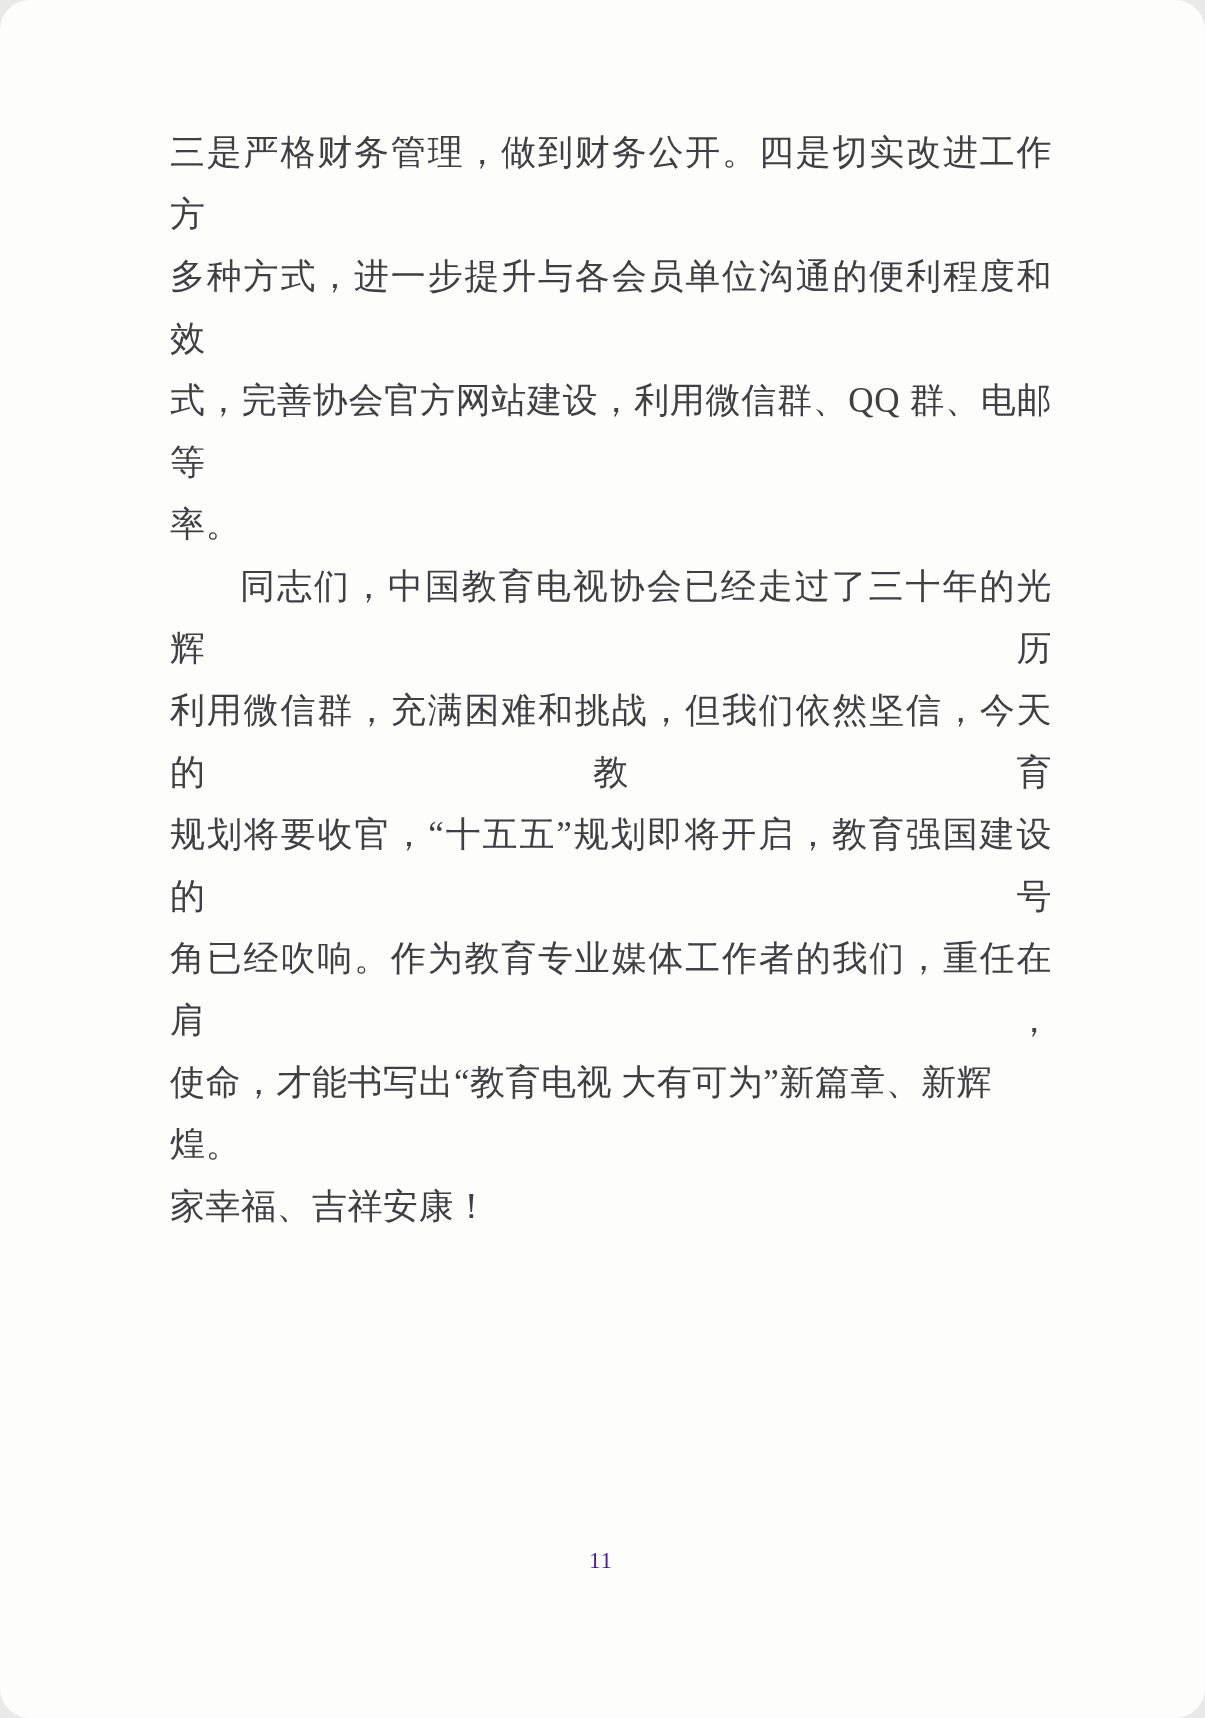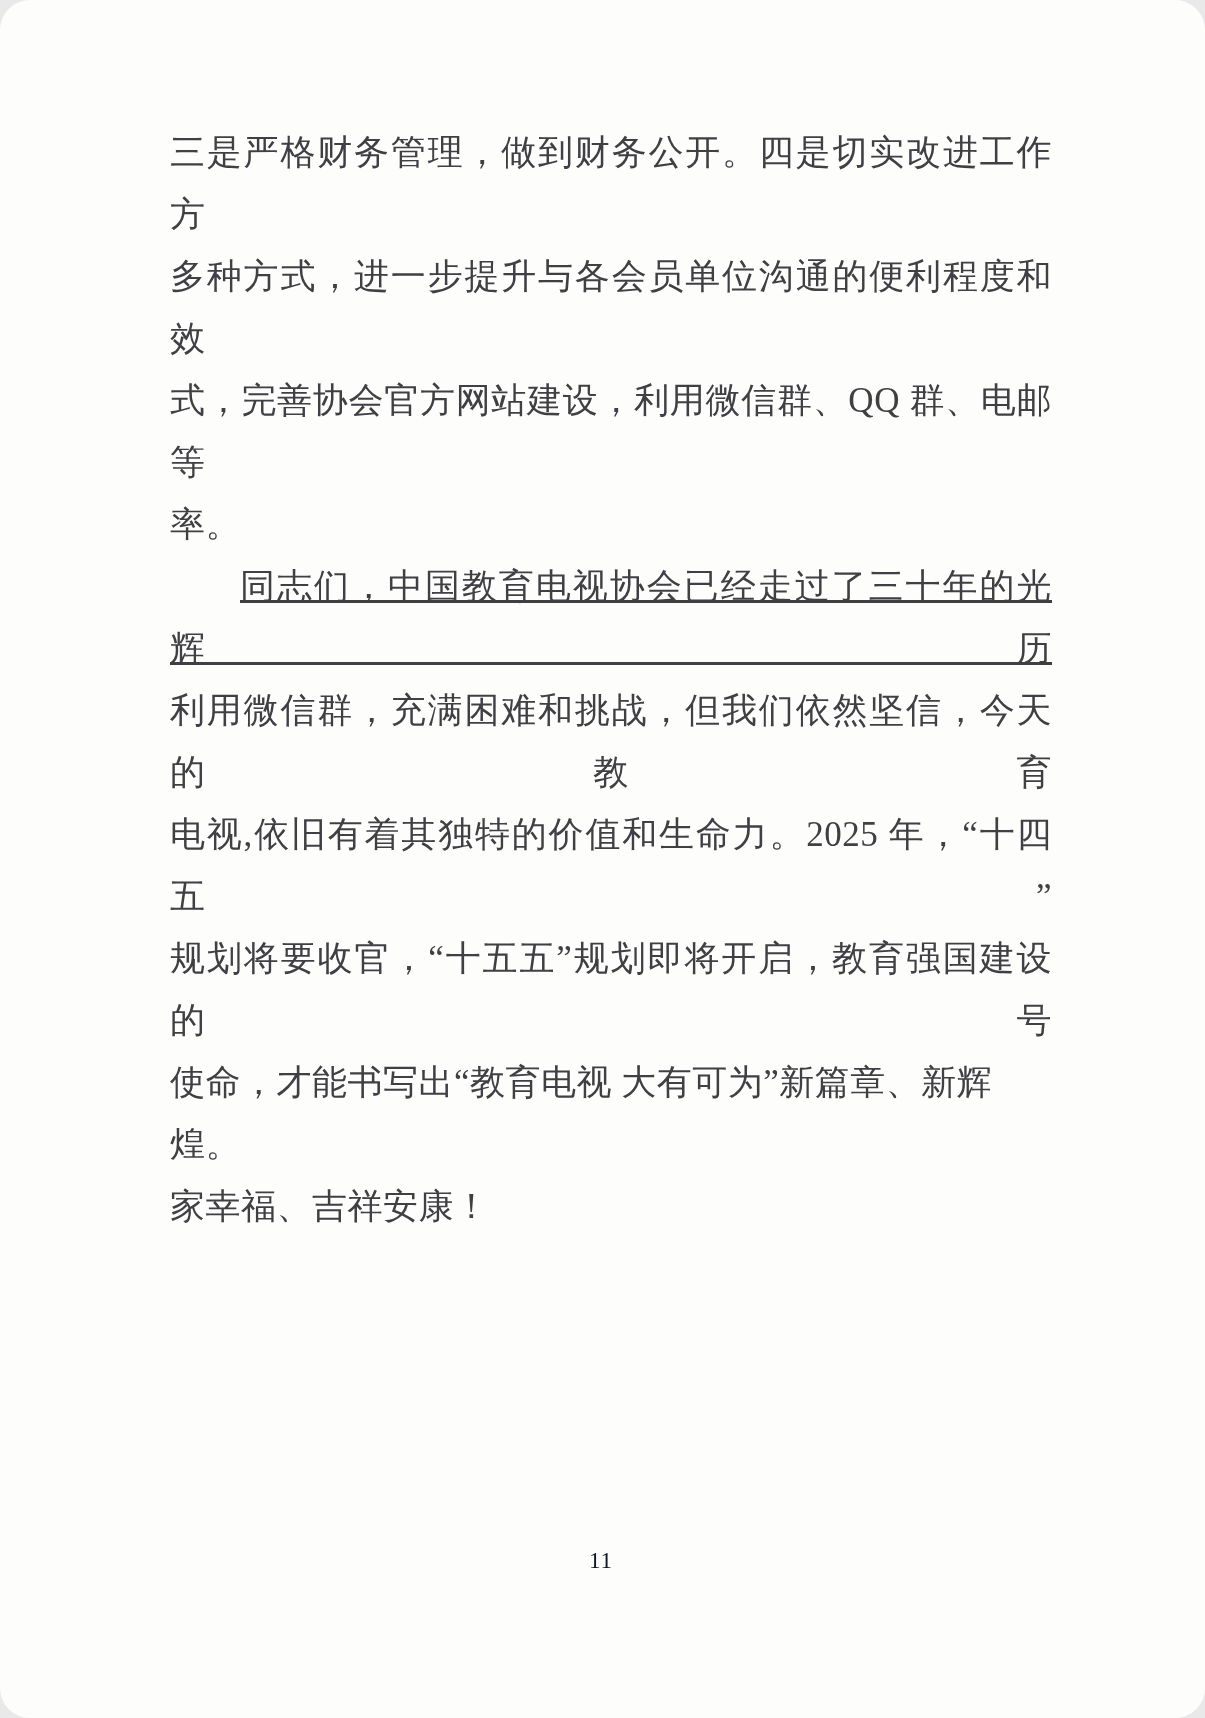--- a/index.html
+++ b/index.html
@@ -35,51 +35,50 @@
     min-height: 62px;
     text-align: left;
   }
   .line.just {
     text-align: justify;
     text-align-last: justify;
     text-justify: inter-character;
   }
   .line.first-indent {
     text-indent: 70px;
-    text-decoration: underline;
   }
   .page-number {
     position: absolute;
     left: 0;
     right: 28px;
     top: 1548px;
     text-align: center;
     font-size: 23px;
     letter-spacing: 1px;
-    color: #0f172a;
+    color: #4c1d95;
     font-family: "Liberation Serif", serif;
     padding-left: 25px;
   }
 </style>
 </head>
 <body>
 
 <div class="page">
   <div class="content">
       <div class="para">
         <div class="line just">三是严格财务管理，做到财务公开。四是切实改进工作方</div>
         <div class="line just">多种方式，进一步提升与各会员单位沟通的便利程度和效</div>
         <div class="line just">式，完善协会官方网站建设，利用微信群、QQ 群、电邮等</div>
         <div class="line">率。</div>
       </div>
       <div class="para">
         <div class="line just first-indent">同志们，中国教育电视协会已经走过了三十年的光辉历</div>
         <div class="line just">利用微信群，充满困难和挑战，但我们依然坚信，今天的教育</div>
-        <div class="line just">电视,依旧有着其独特的价值和生命力。2025 年，“十四五”</div>
         <div class="line just">规划将要收官，“十五五”规划即将开启，教育强国建设的号</div>
+        <div class="line just">角已经吹响。作为教育专业媒体工作者的我们，重任在肩，</div>
         <div class="line">使命，才能书写出“教育电视 大有可为”新篇章、新辉煌。</div>
       </div>
       <div class="para">
         <div class="line">家幸福、吉祥安康！</div>
       </div>
     </div>
   <div class="page-number">11</div>
 </div>
 
 </body></html>

